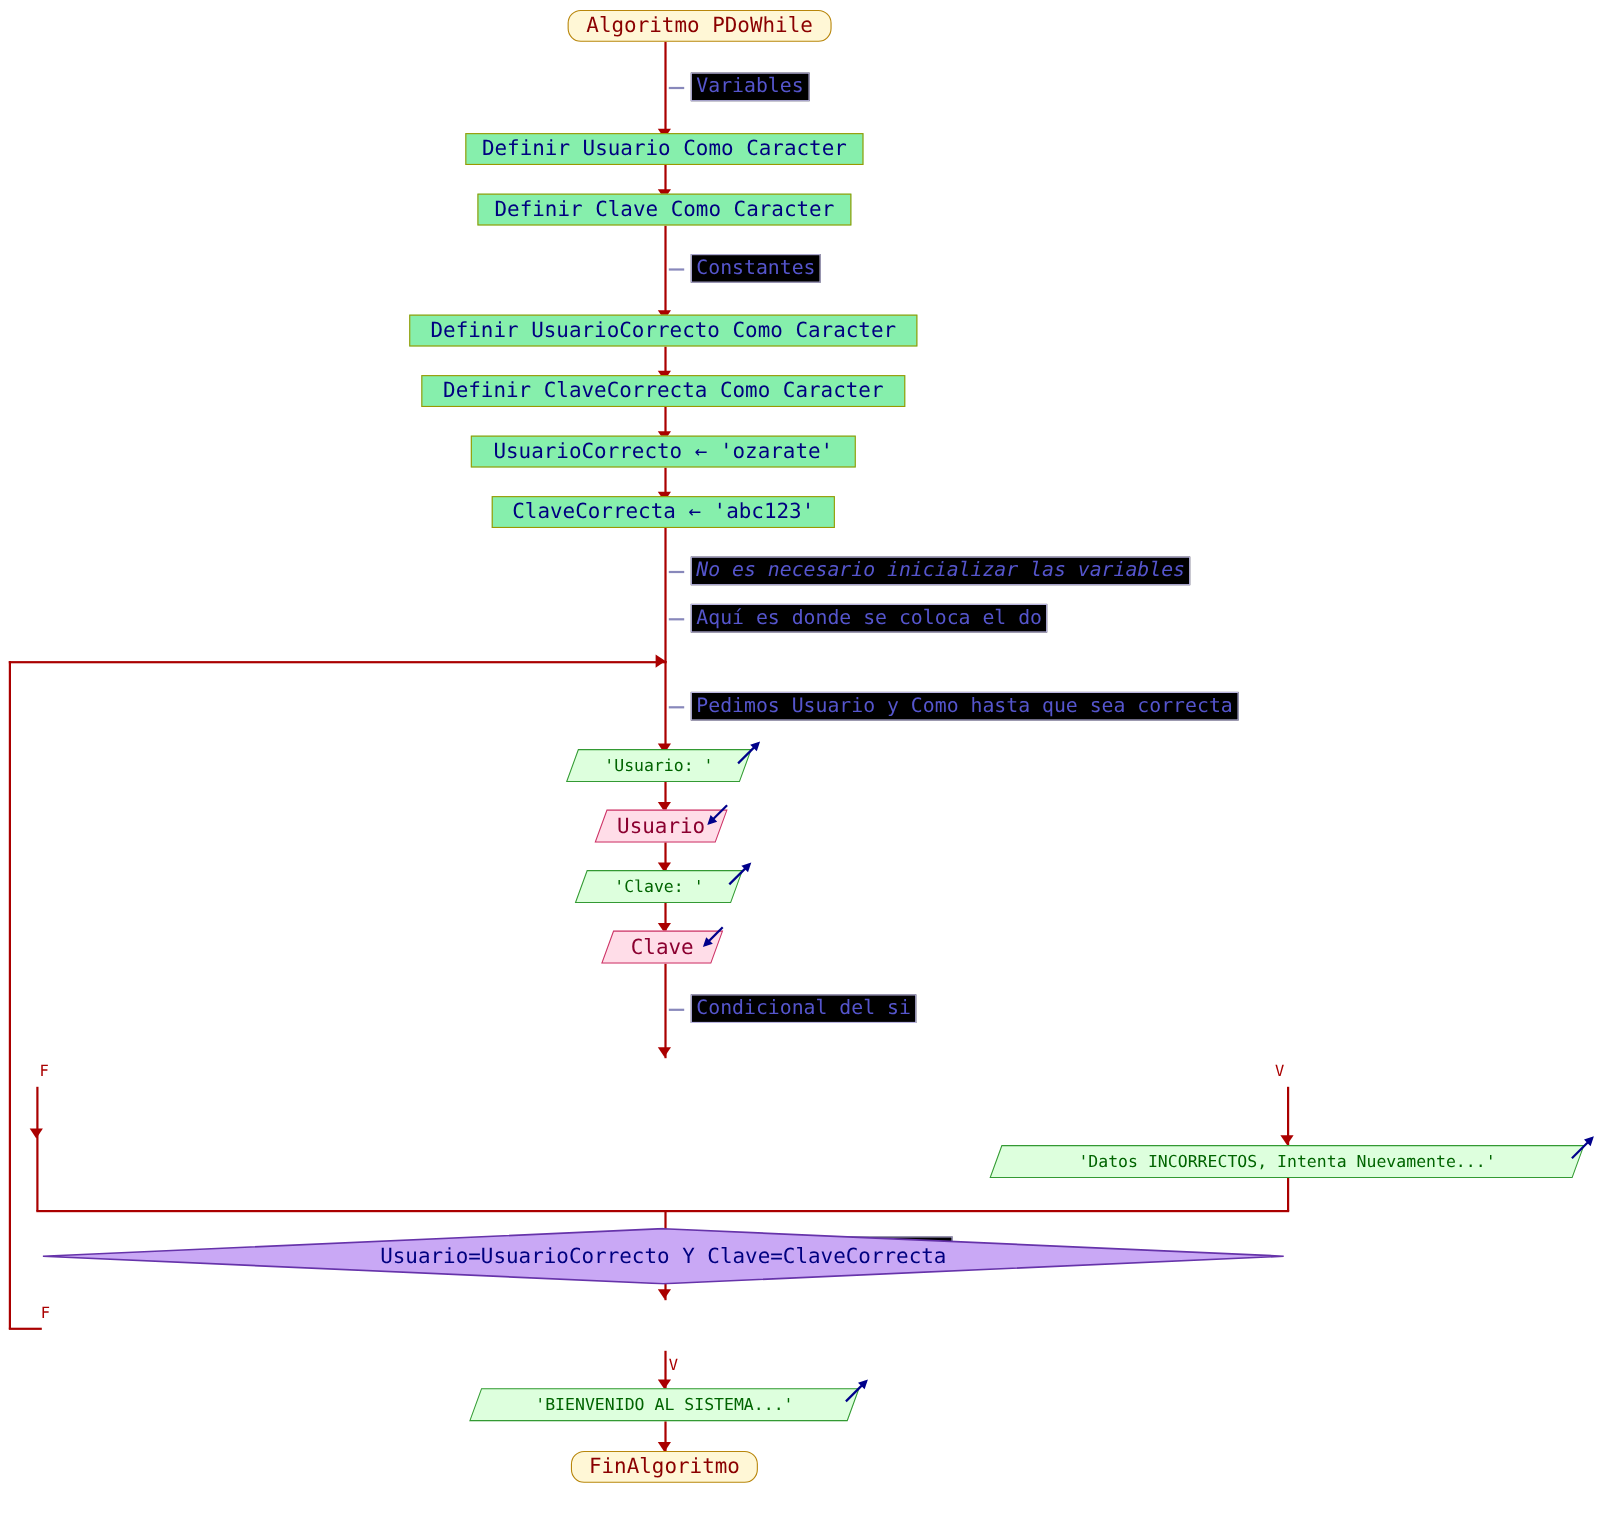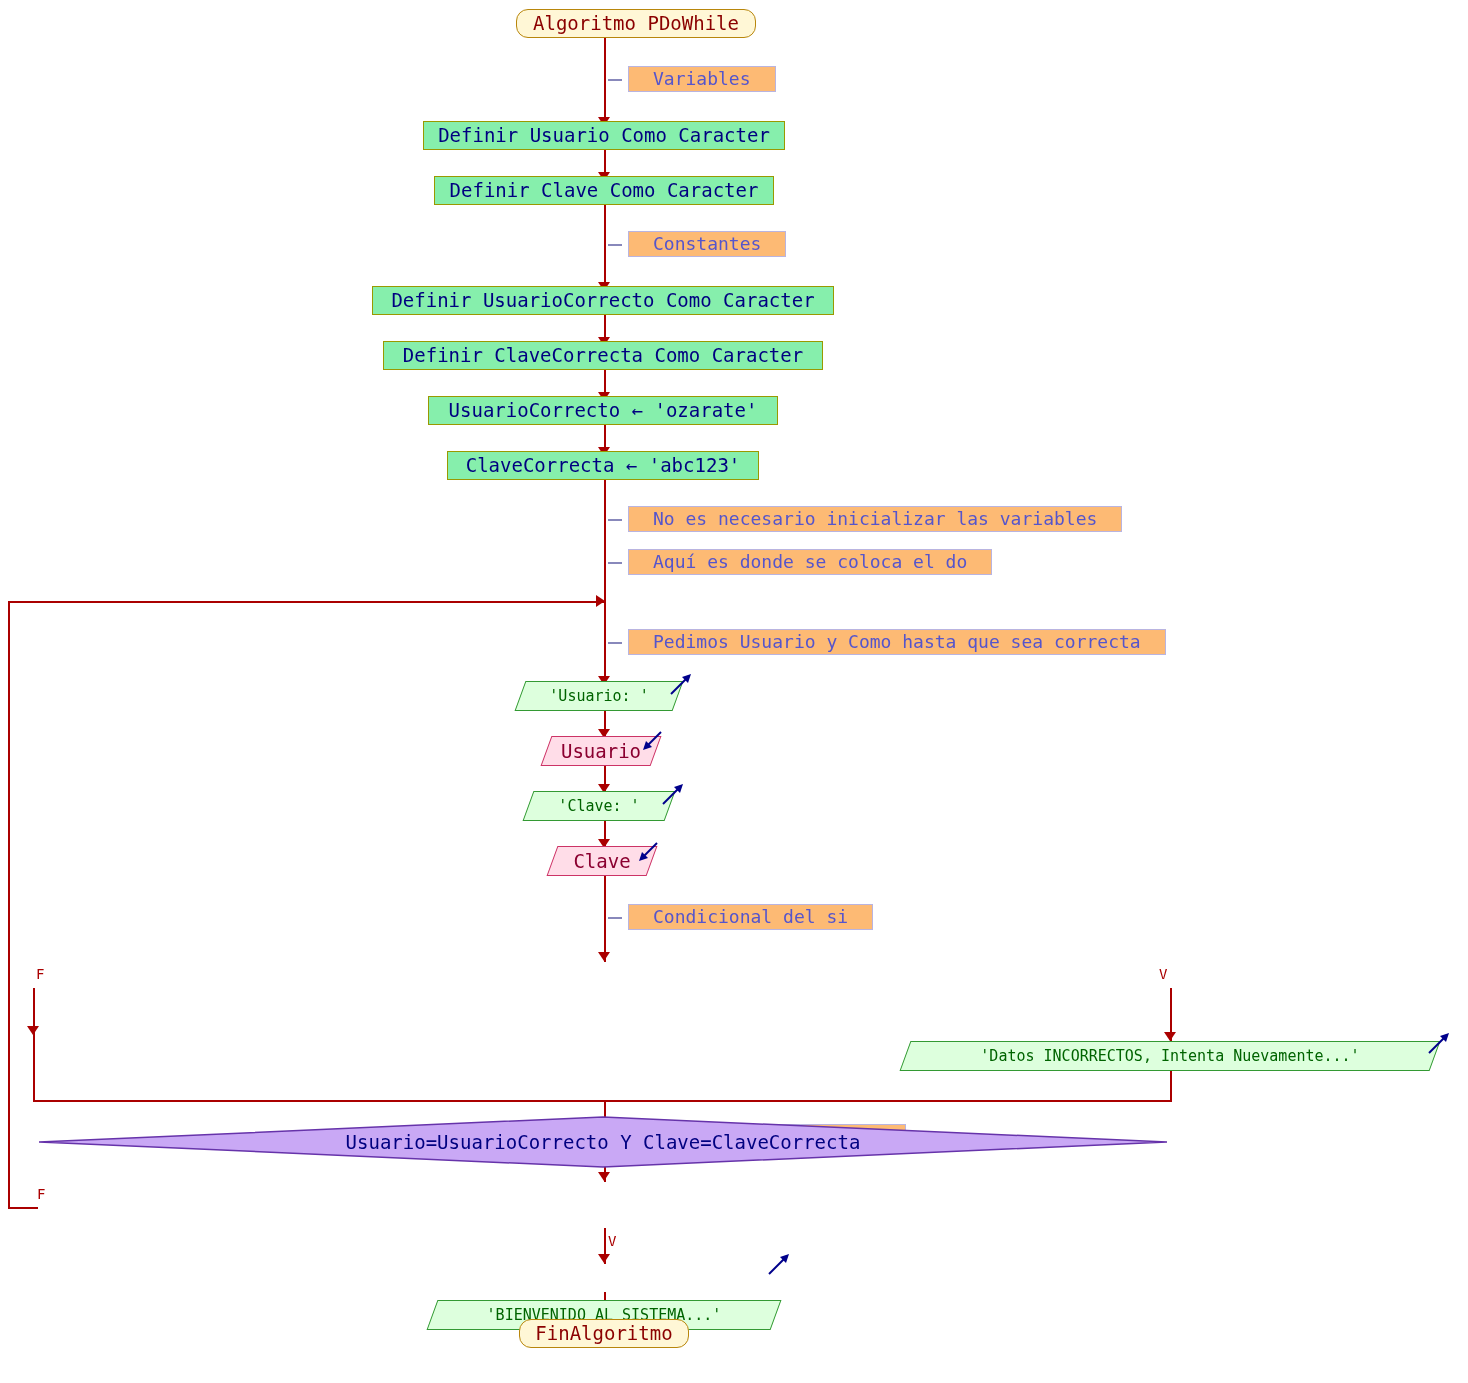--- a/index.html
+++ b/index.html
@@ -11,21 +11,21 @@
         display:flex;align-items:center;justify-content:center;}
 
   
   .term{background:#fff7d6;border:1.5px solid #b8860b;border-radius:12px;
         color:#8b0000;padding:5px 14px;height:29px;}
 
   
   .stmt{background:#86efac;border:1.5px solid #999900;color:#000080;padding:5px 10px;height:29px;}
 
   
-  .cmt{background:#fdba74;border:1.2px solid #b9b4e0;color:#5555cc;padding:4px 24px;height:26px;
+  .cmt{background:#000000;border:1.2px solid #b9b4e0;color:#5555cc;padding:4px 4px;height:26px;
        font-size:18px;}
 
   
   .out{position:absolute;height:30px;}
   .out .shape{position:absolute;left:0;top:0;width:100%;height:100%;
        background:#ddffdd;border:1.5px solid #339933;
        transform:skewX(-20deg);box-sizing:border-box;}
   .out .txt{position:absolute;left:0;top:0;width:100%;height:100%;
        display:flex;align-items:center;justify-content:center;color:#006400;
        font-size:15px;font-family:"DejaVu Sans Mono",monospace;}
@@ -161,21 +161,21 @@
   </div>
 
   <div class="node stmt" style="left:428px;top:396px;width:350px;">
     <span>UsuarioCorrecto ← 'ozarate'</span>
   </div>
 
   <div class="node stmt" style="left:447px;top:451px;width:312px;">
     <span>ClaveCorrecta ← 'abc123'</span>
   </div>
 
-  <div class="node cmt" style="left:628px;top:506px;">
+  <div class="node cmt" style="left:628px;top:506px;font-style:italic;">
     <span>No es necesario inicializar las variables</span>
   </div>
 
   <div class="node cmt" style="left:628px;top:549px;">
     <span>Aquí es donde se coloca el do</span>
   </div>
 
   <div class="node cmt" style="left:628px;top:629px;">
     <span>Pedimos Usuario y Como hasta que sea correcta</span>
   </div>
@@ -239,21 +239,21 @@
 
   <div class="dec" style="left:38px;top:1116px;width:1130px;height:52px;">
     <svg class="dshape" viewBox="0 0 1130 52" preserveAspectRatio="none">
       <polygon points="565,1 1129,26 565,51 1,26" fill="#c9a8f5" stroke="#6633aa" stroke-width="1.5"></polygon>
     </svg>
     <div class="txt">Usuario=UsuarioCorrecto Y Clave=ClaveCorrecta</div>
   </div>
   <div class="lbl" style="left:37px;top:1186px;">F</div>
   <div class="lbl" style="left:608px;top:1233px;">V</div>
 
-  <div class="out" style="left:432px;top:1300px;width:344px;">
+  <div class="out" style="left:432px;top:1262px;width:344px;">
     <div class="shape"></div>
     <div class="txt">'BIENVENIDO AL SISTEMA...'</div>
   </div>
   <svg class="inout-arrow" style="left:766px;top:1252px;" width="26" height="26">
     <line x1="3" y1="22" x2="21" y2="4" stroke="#00008b" stroke-width="2"></line>
     <polygon points="23,2 14,5 20,11" fill="#00008b"></polygon>
   </svg>
 
   <div class="node term" style="left:519px;top:1319px;width:170px;">
     <span>FinAlgoritmo</span>

